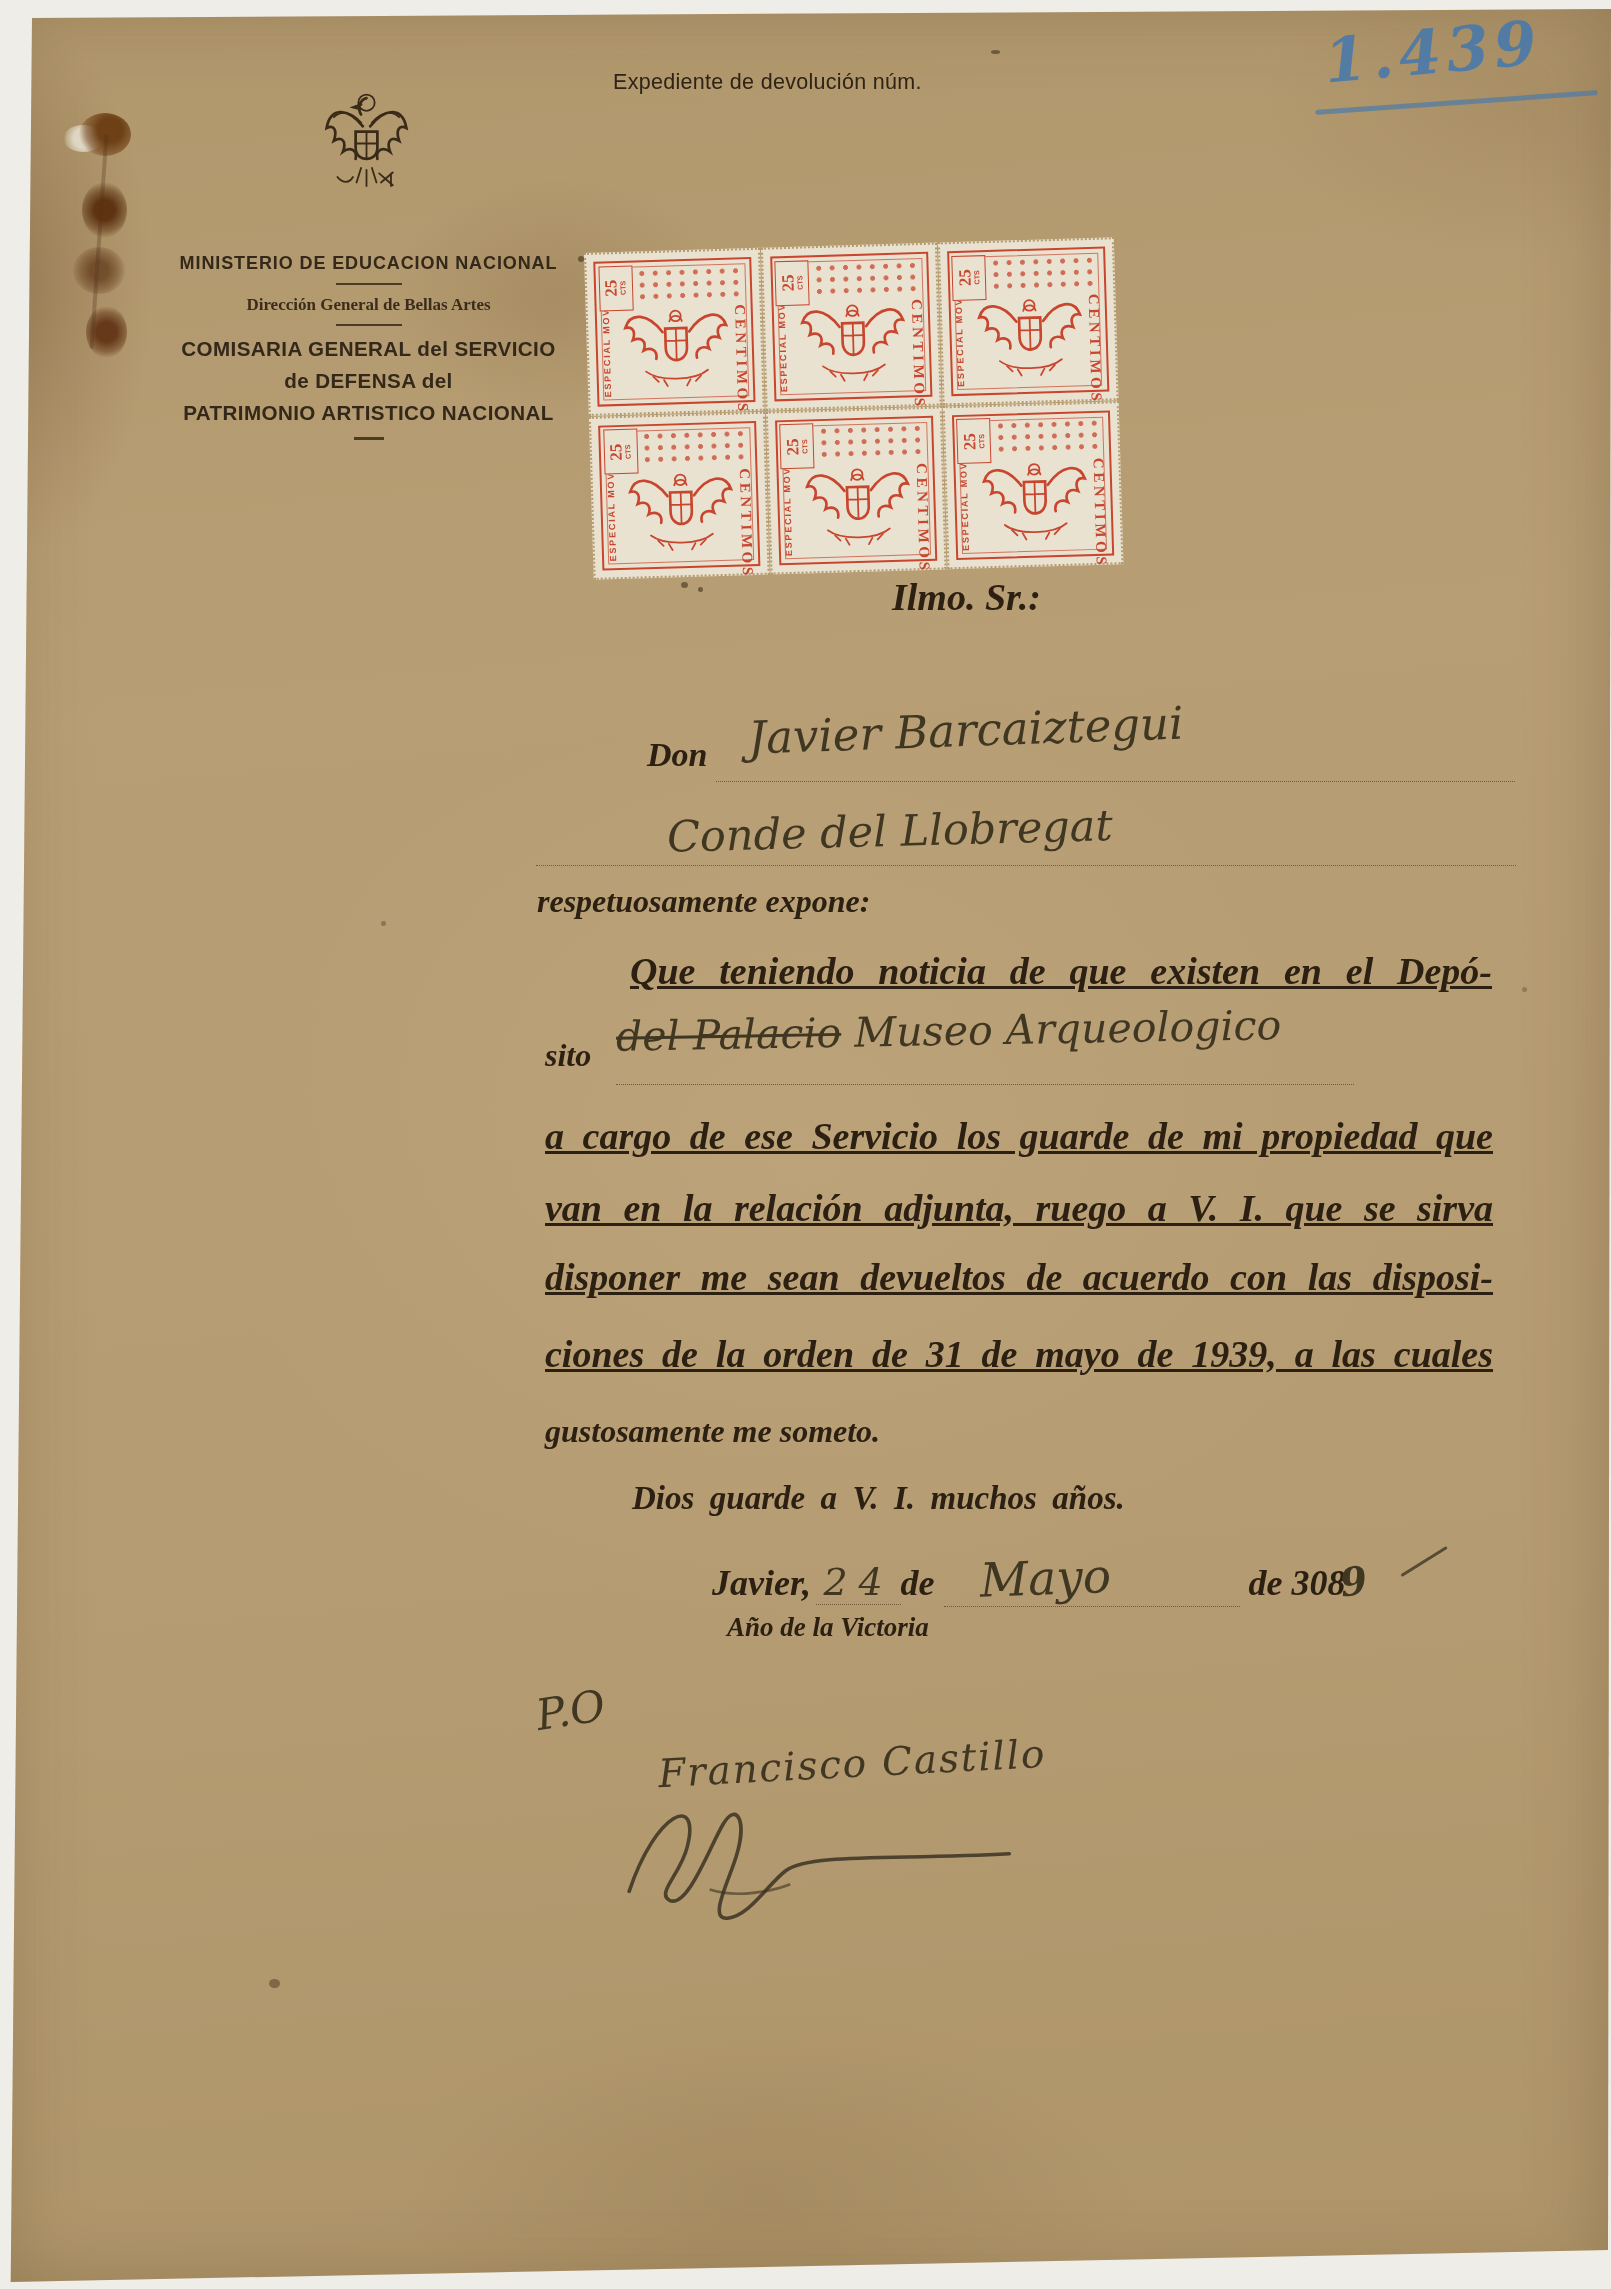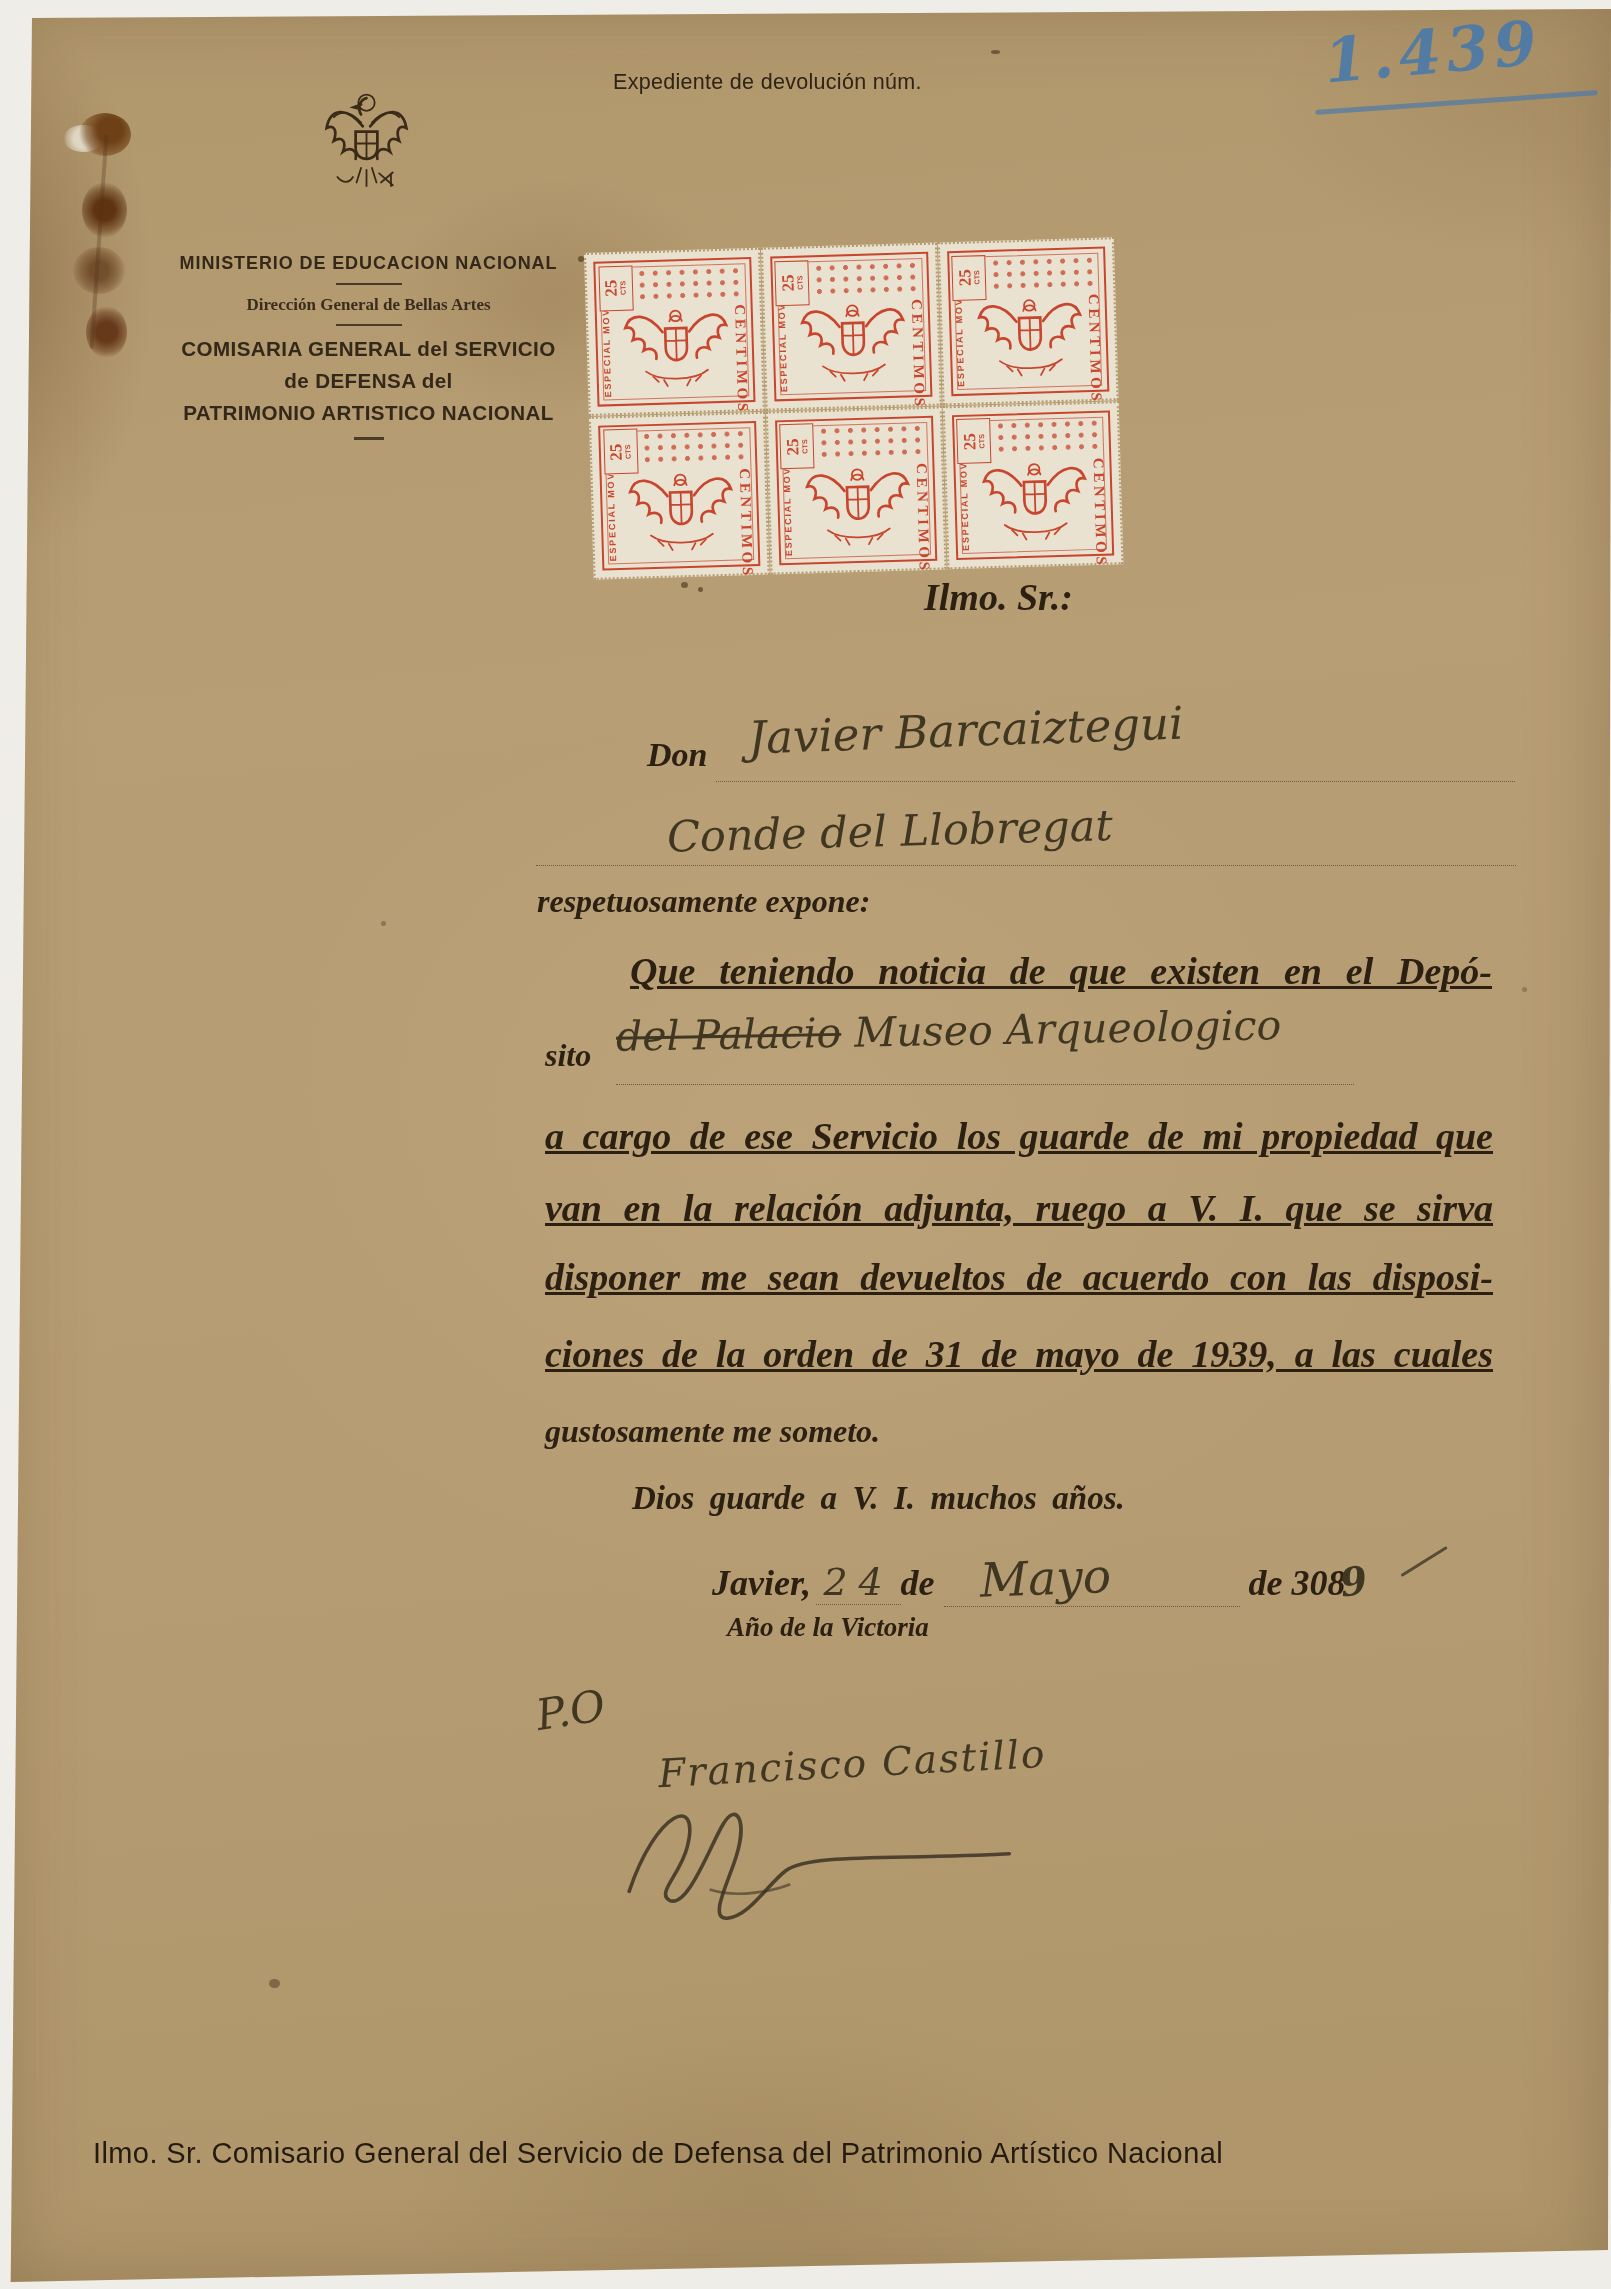--- a/index.html
+++ b/index.html
@@ -259,21 +259,21 @@
               <path d="M65,38 v36 M53,52 h24" stroke-width="2"></path>
               <path d="M50,42 C34,20 14,18 8,36 C16,34 20,40 16,50 C26,46 32,52 28,62 C36,58 44,62 42,72"></path>
               <path d="M80,42 C96,20 116,18 122,36 C114,34 110,40 114,50 C104,46 98,52 102,62 C94,58 86,62 88,72"></path>
               <path d="M30,86 C45,98 85,98 100,86" stroke-width="2"></path>
               <path d="M38,92 l6,6 M50,96 l4,7 M80,96 l-4,7 M92,92 l-6,6" stroke-width="2"></path>
             </g>
           </svg>
       </div>
     </div>
 
-    <div class="abs printed" style="left:924px;top:575px;font-size:38px;">Ilmo. Sr.:</div>
+    <div class="abs printed" style="left:892px;top:575px;font-size:38px;">Ilmo. Sr.:</div>
 
     <div class="abs printed" style="left:647px;top:736px;font-size:34px;">Don</div>
     <div class="abs hand" style="left:748px;top:704px;font-size:45px;transform:rotate(-2deg);">Javier Barcaiztegui</div>
     <div class="abs dotted" style="left:716px;top:781px;width:799px;"></div>
 
     <div class="abs hand" style="left:667px;top:806px;font-size:43px;transform:rotate(-1.5deg);">Conde del Llobregat</div>
     <div class="abs dotted" style="left:536px;top:865px;width:980px;"></div>
 
     <div class="abs printed" style="left:537px;top:883px;font-size:32px;">respetuosamente expone:</div>
 
@@ -310,17 +310,16 @@
 
     <div class="abs hand" style="left:536px;top:1685px;font-size:43px;transform:rotate(-9deg);">P.O</div>
     <div class="abs hand" style="left:658px;top:1741px;font-size:39px;transform:rotate(-3deg);letter-spacing:1.8px;">Francisco Castillo</div>
     <div class="abs" style="left:602px;top:1784px;">
       <svg width="430" height="161" viewBox="0 0 480 180">
         <path d="M30,120 C60,30 110,10 95,70 C88,100 60,122 75,130 C95,140 120,70 135,45 C150,20 162,40 150,80 C141,110 118,152 140,150 C165,147 185,112 205,97 C232,77 330,85 455,78" stroke="#3a3222" stroke-width="4" fill="none" stroke-linecap="round" opacity=".85"></path>
         <path d="M120,118 C150,128 190,120 210,112" stroke="#3a3222" stroke-width="3" fill="none" opacity=".6"></path>
       </svg>
     </div>
 
-    <div class="abs sans" style="left:93px;top:2137px;font-size:29px;color:#241b10;letter-spacing:0.4px;white-space:nowrap;">Ilmo. Sr. Comisario General del Servicio de Defensa del Patrimonio Artístico Nacional</div>
 
   </div>
 </div>
 
 
 </body></html>

